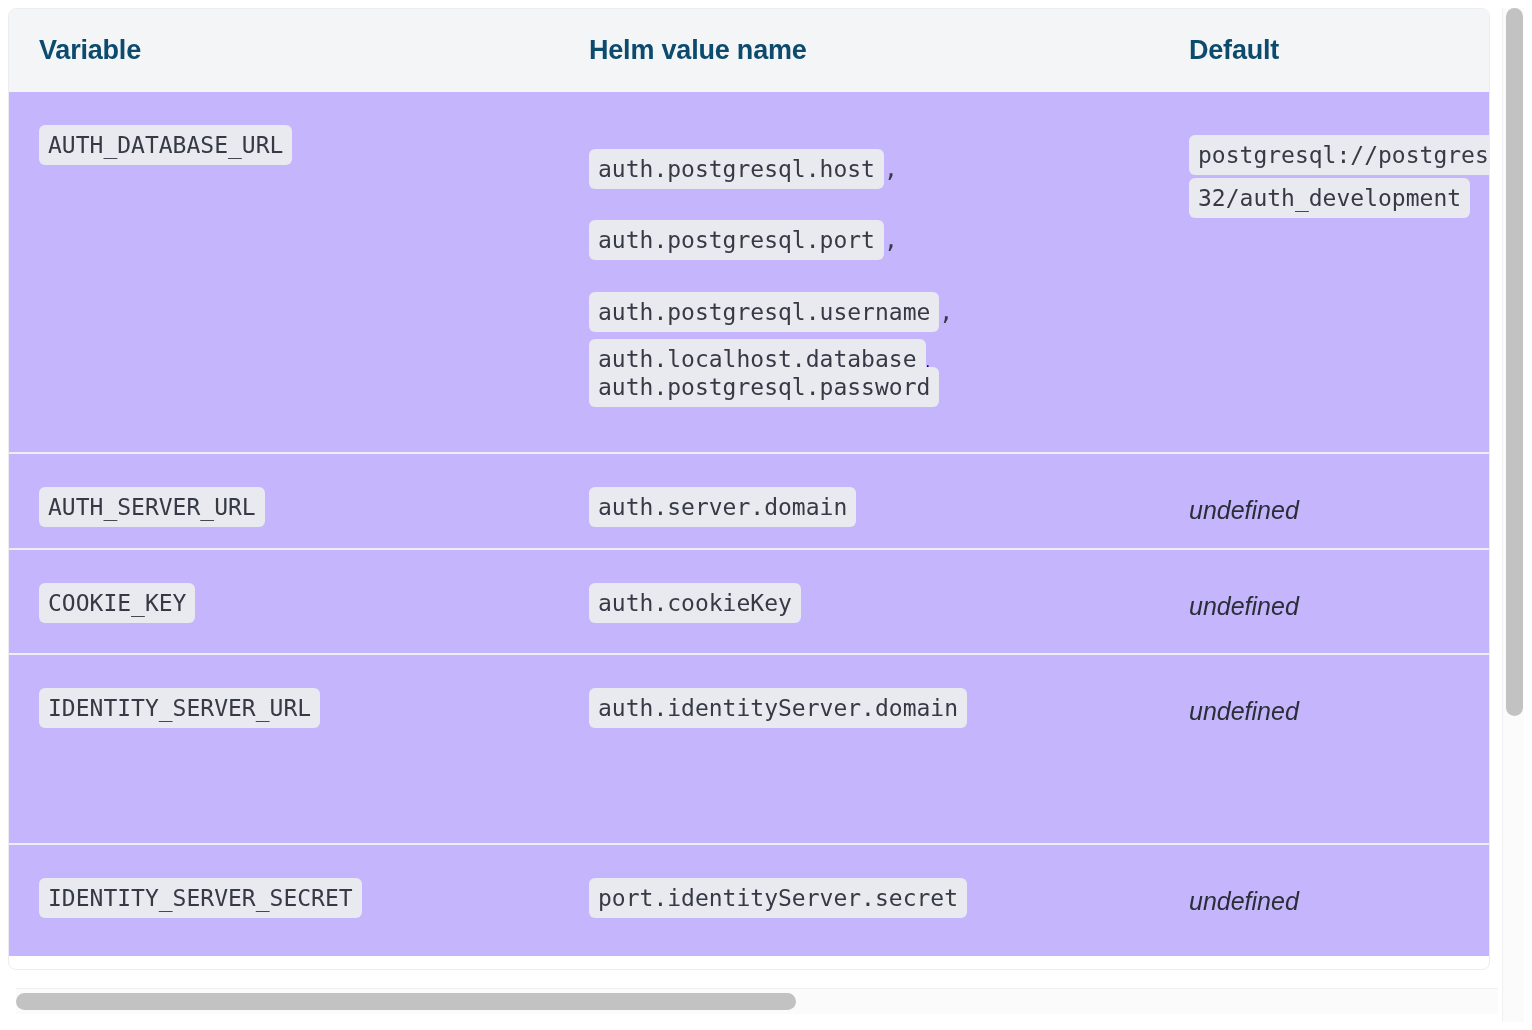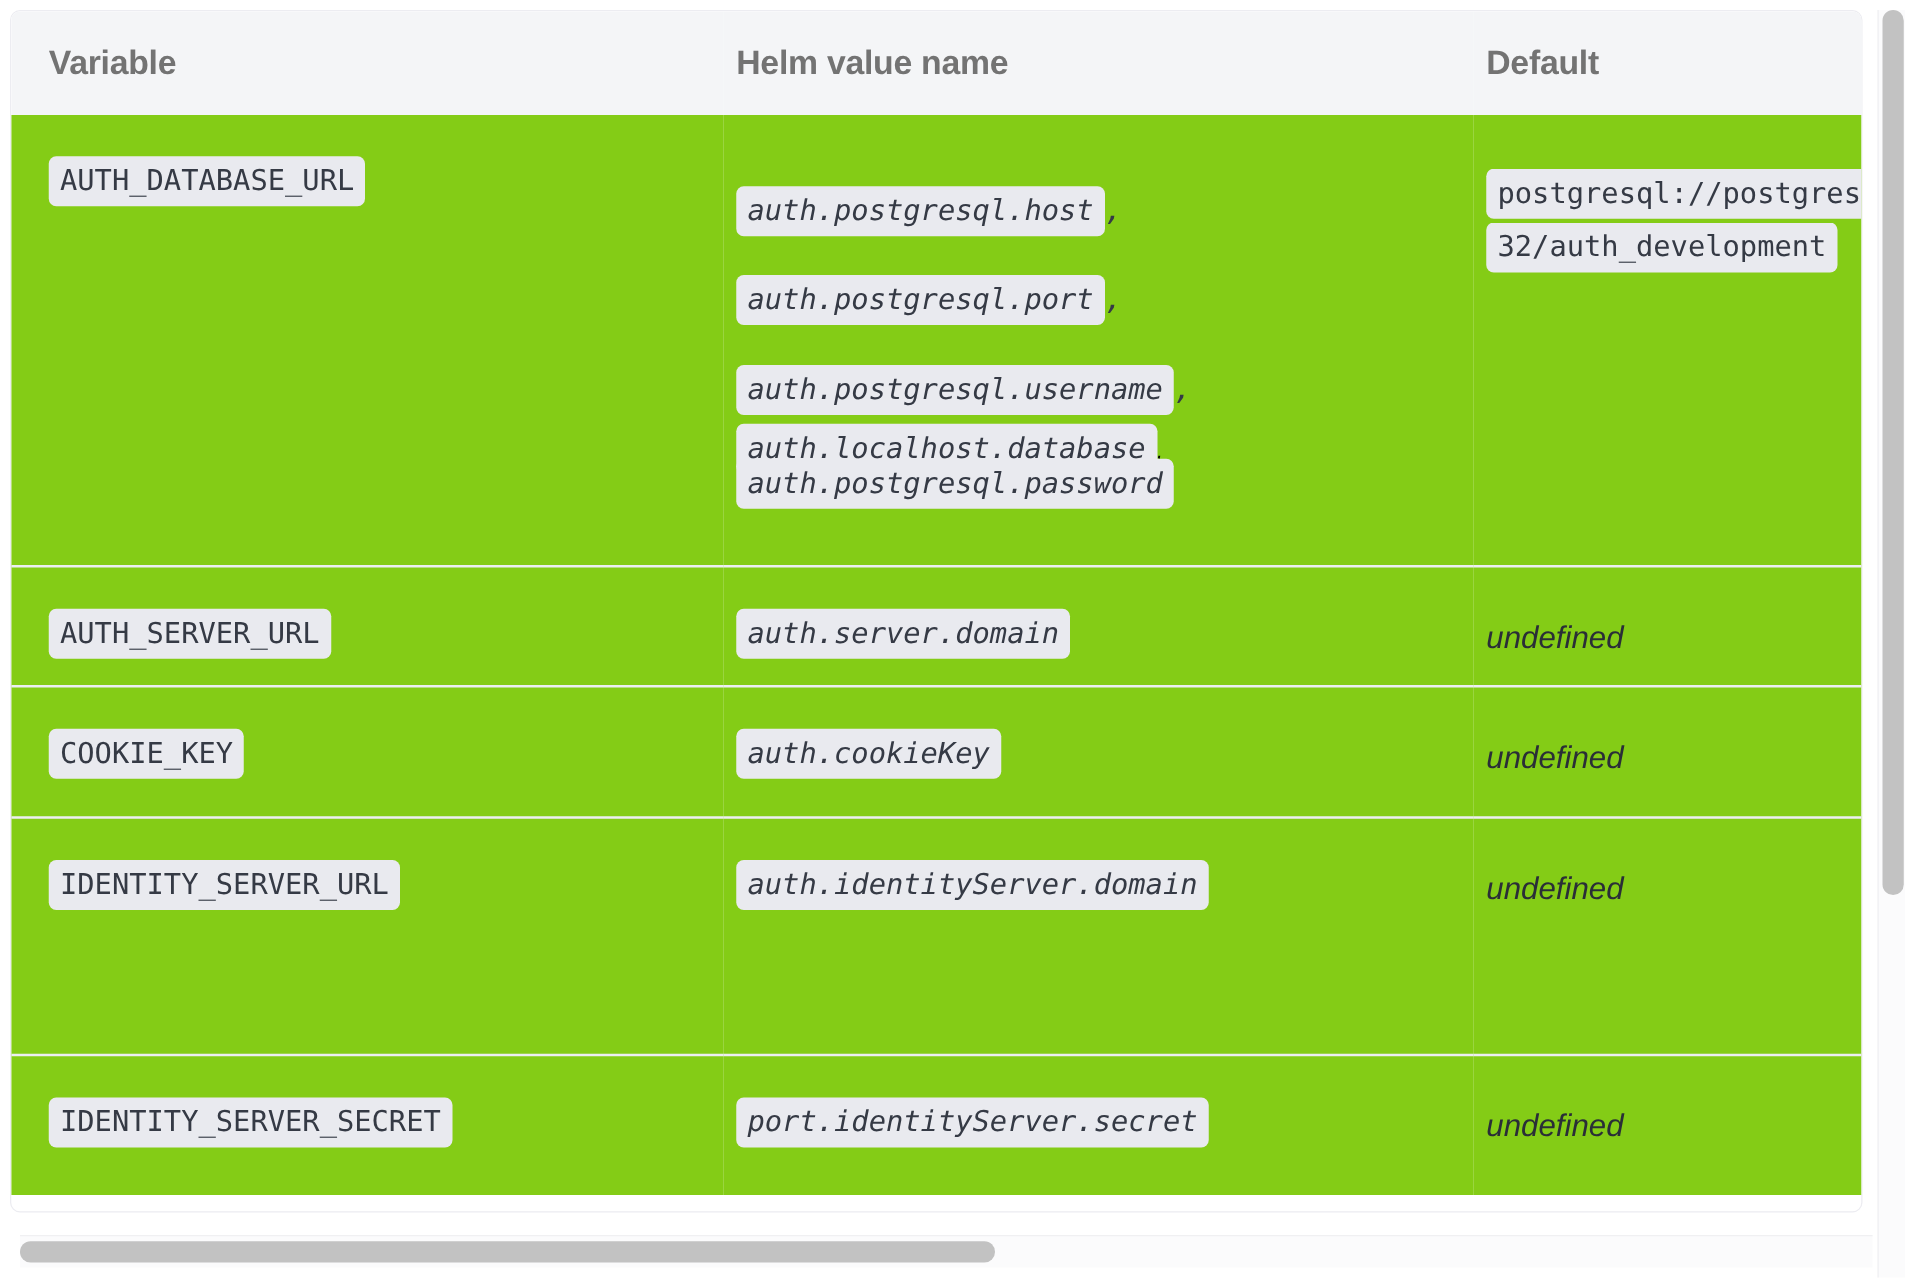--- a/index.html
+++ b/index.html
@@ -44,40 +44,40 @@
     width: 1740px;       
     table-layout: fixed;
     background: #ffffff;
   }
 
   table.env-table thead th {
     background: #f4f5f7;
     text-align: left;
     font-size: 27px;
     font-weight: bold;
-    color: #737373;
+    color: #0c4a6e;
     padding: 26px 0 26px 0;
     letter-spacing: -0.2px;
     border: none;
   }
   table.env-table thead th.c1 { width: 540px; padding-left: 30px; }
   table.env-table thead th.c2 { width: 590px; padding-left: 10px; }
   table.env-table thead th.c3 { width: 610px; padding-left: 10px; }
 
   table.env-table tbody td {
     vertical-align: top;
     border-top: 2px solid #eceef2;
     padding: 0;
-    background: #84cc16;
+    background: #c4b5fd;
   }
   table.env-table tbody tr:first-child td { border-top: none; }
 
   .cell-inner { padding: 42px 0 40px 0; }
   td.c1 .cell-inner { padding-left: 30px; padding-right: 12px; }
-  td.c2 .cell-inner { padding-left: 10px; padding-right: 12px; font-style: italic; }
+  td.c2 .cell-inner { padding-left: 10px; padding-right: 12px; }
   td.c3 .cell-inner { padding-left: 10px; padding-right: 0; }
 
   
   tr.r1 td .cell-inner { min-height: 278px; }
   tr.r2 td .cell-inner { min-height: 28px;  padding-bottom: 23px; }
   tr.r3 td .cell-inner { min-height: 28px;  padding-bottom: 32px; }
   tr.r4 td .cell-inner { min-height: 104px; padding-bottom: 42px; }
   tr.r5 td .cell-inner { min-height: 14px;  padding-bottom: 40px; }
 
   

